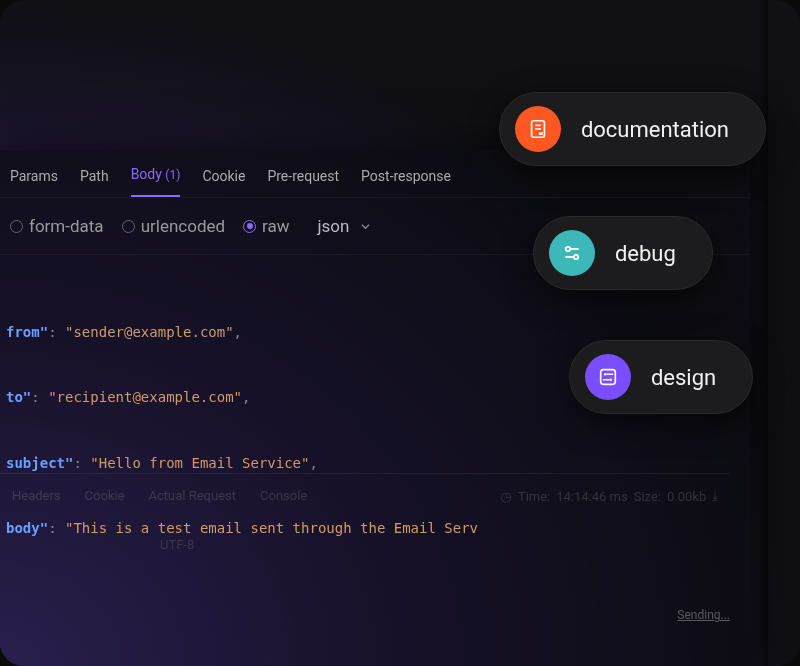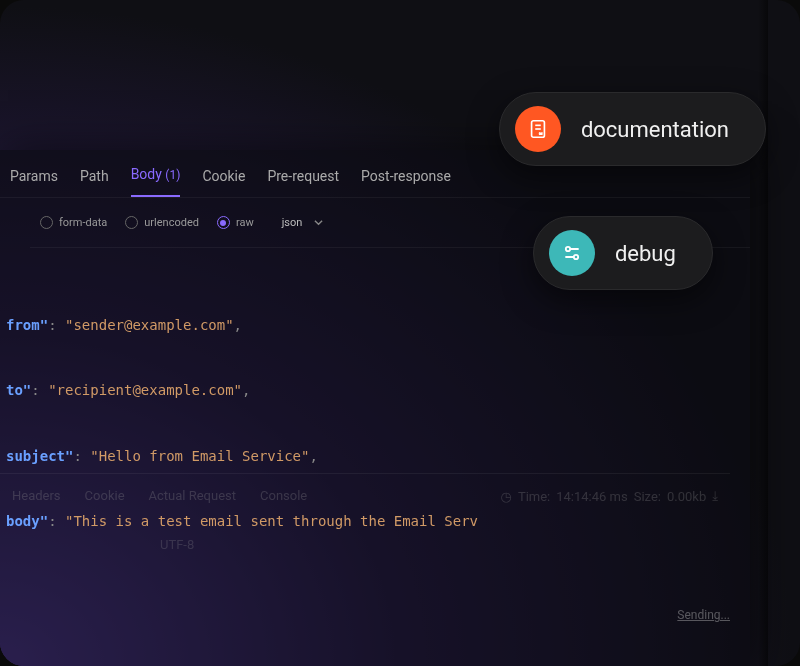--- a/index.html
+++ b/index.html
@@ -49,24 +49,23 @@
 }
 .tab .count {
   color: #8a6aff;
   font-size: 12px;
 }
 .body-type-row {
   display: flex;
   align-items: center;
   gap: 18px;
   padding: 14px 10px;
-  font-size: 11px;
+  font-size: 17px;
   color: #999;
   border-bottom: 1px solid rgba(255,255,255,0.05);
-  margin-left: 30px;
 }
 .radio {
   display: inline-flex;
   align-items: center;
   gap: 6px;
   cursor: pointer;
 }
 .radio-circle {
   width: 13px;
   height: 13px;
@@ -283,16 +282,28 @@
         <svg width="24" height="24" viewBox="0 0 24 24" fill="none">
           <circle cx="8" cy="8" r="2.2" stroke="#fff" stroke-width="1.8"></circle>
           <path d="M10.5 8 H18" stroke="#fff" stroke-width="1.8" stroke-linecap="round"></path>
           <circle cx="16" cy="16" r="2.2" stroke="#fff" stroke-width="1.8"></circle>
           <path d="M6 16 H13.5" stroke="#fff" stroke-width="1.8" stroke-linecap="round"></path>
         </svg>
       </div>
       <span class="label">debug</span>
     </div>
 
+    <div class="pill" style="margin-left:70px">
+      <div class="icon-circle ic-design">
+        <svg width="22" height="22" viewBox="0 0 24 24" fill="none">
+          <rect x="4" y="4" width="16" height="16" rx="3" stroke="#fff" stroke-width="1.8"></rect>
+          <circle cx="9" cy="9" r="1.4" fill="#fff"></circle>
+          <line x1="11" y1="9" x2="17" y2="9" stroke="#fff" stroke-width="1.8" stroke-linecap="round"></line>
+          <circle cx="15" cy="15" r="1.4" fill="#fff"></circle>
+          <line x1="7" y1="15" x2="13" y2="15" stroke="#fff" stroke-width="1.8" stroke-linecap="round"></line>
+        </svg>
+      </div>
+      <span class="label">design</span>
+    </div>
 
   </div>
 
 </div>
 
 </body></html>

